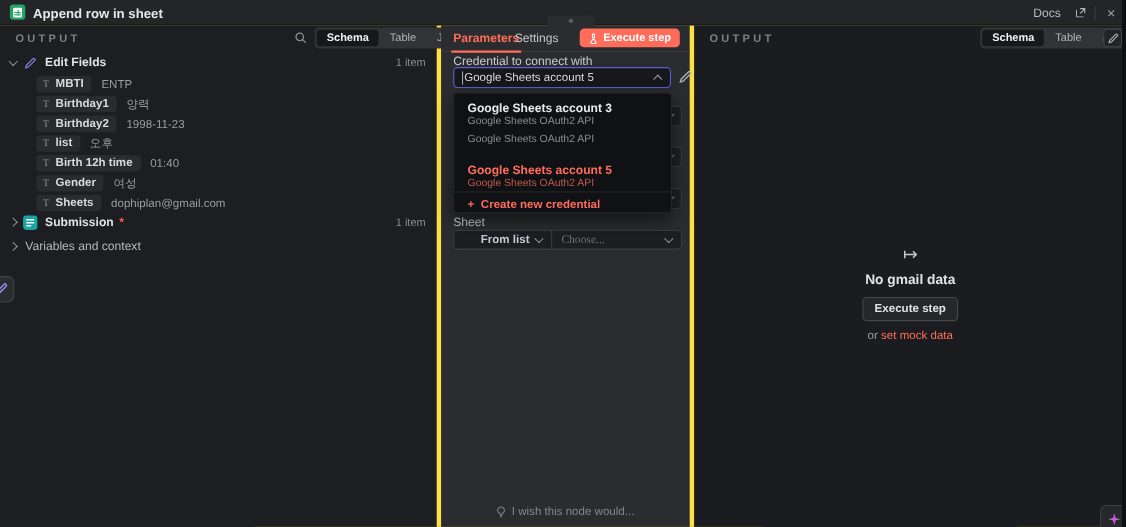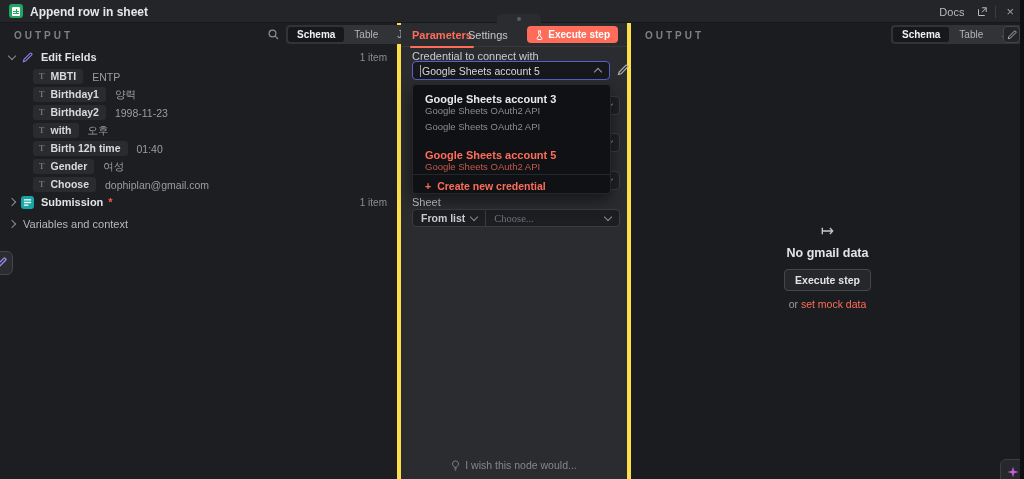--- a/index.html
+++ b/index.html
@@ -96,21 +96,21 @@
   .dd-opt { position:absolute; left:0; width:100%; padding:0 12px; cursor:pointer; }
   .dd-opt .t1 { font-size:11px; font-weight:600; color:#e8e9eb; }
   .dd-opt .t2 { font-size:9.5px; color:#8b8d92; margin-top:0; }
   .dd-opt.selected .t1 { color:#ff6d5a; }
   .dd-opt.selected .t2 { color:#c25a4b; }
   .dd-div { position:absolute; left:0; width:100%; height:1px; background:#26272b; }
   .dd-create { position:absolute; left:12px; font-size:10.5px; font-weight:600; color:#ff6d5a; cursor:pointer; }
   .dd-create .plus { margin-right:6px; }
 
   .sheet-combo { position:absolute; left:11px; top:186px; width:208px; height:18px;
-    background:#1d1e22; border:1px solid #3b3c41; border-radius:4px; display:flex; align-items:center; }
+    background:#1d1e22; border:1px solid #3b3c41; border-radius:4px; display:flex; align-items:center;padding-left:16px; }
   .sheet-combo .mode { display:flex; align-items:center; gap:6px; padding:0 8px; height:100%;
     border-right:1px solid #3b3c41; font-size:10.5px; font-weight:600; color:#c9cbd0; cursor:pointer; }
   .sheet-combo .choose { flex:1; display:flex; align-items:center; padding:0 8px; font-size:10.5px;
     color:#6f7177; cursor:pointer;font-family:Liberation Serif, serif; }
   .sheet-combo .chev { border-color:#8b8d92; }
   .sheet-combo .choose .chev { margin-left:auto; }
 
   .wish { position:absolute; left:0; bottom:8px; width:226px; display:flex; align-items:center;
     justify-content:center; gap:5px; color:#85878c; font-size:10.5px; cursor:pointer; }
 
@@ -198,42 +198,42 @@
     <div class="field-row" style="top:82px;">
       <span class="pill">
           <span class="t">T</span>
           <span class="nm">Birthday2</span>
         </span>
       <span class="fval">1998-11-23</span>
     </div>
     <div class="field-row" style="top:100px;">
       <span class="pill">
           <span class="t">T</span>
-          <span class="nm">with</span>
+          <span class="nm">list</span>
         </span>
       <span class="fval">오후</span>
     </div>
     <div class="field-row" style="top:118px;">
       <span class="pill">
           <span class="t">T</span>
           <span class="nm">Birth 12h time</span>
         </span>
       <span class="fval">01:40</span>
     </div>
     <div class="field-row" style="top:136px;">
       <span class="pill">
           <span class="t">T</span>
           <span class="nm">Gender</span>
         </span>
       <span class="fval">여성</span>
     </div>
     <div class="field-row" style="top:154px;">
       <span class="pill">
           <span class="t">T</span>
-          <span class="nm">Choose</span>
+          <span class="nm">Sheets</span>
         </span>
       <span class="fval">dophiplan@gmail.com</span>
     </div>
 
     <div class="tree-row" style="top:172px;">
       <span class="chev right" style="margin-left:9px;"></span>
       <span class="node-ic" style="background:#18a5a5;">
         <svg width="9" height="9" viewBox="0 0 10 10">
             <path d="M1 2h8M1 5h8M1 8h5" stroke="#fff" stroke-width="1.4"></path>
           </svg>

